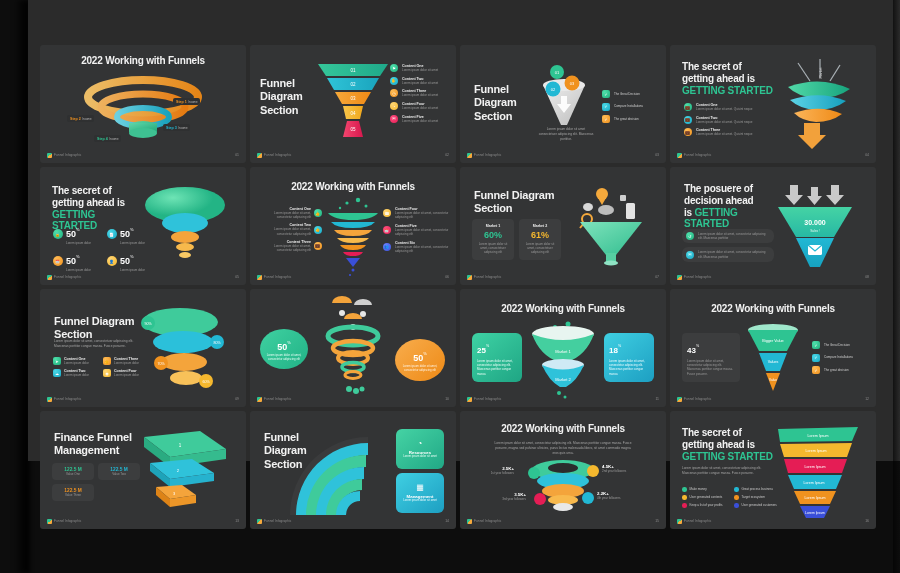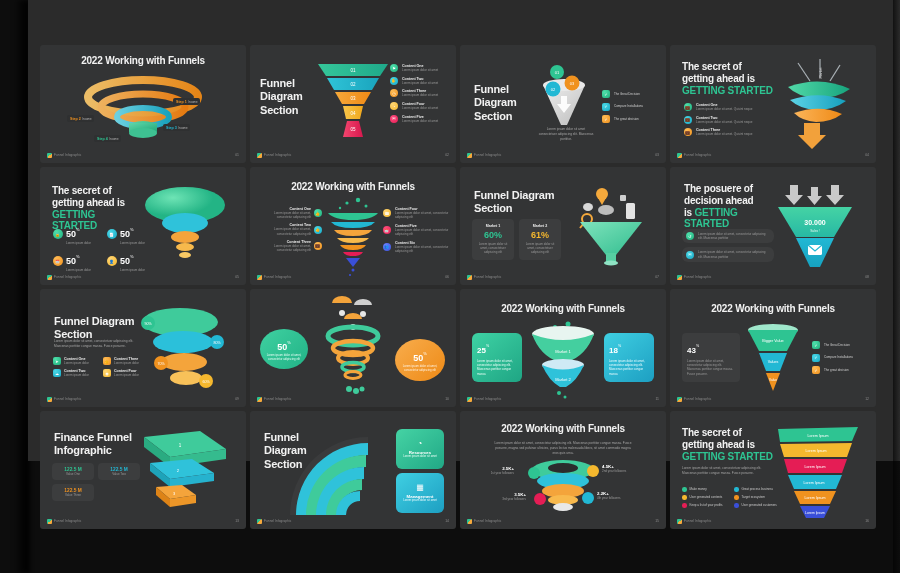--- a/index.html
+++ b/index.html
@@ -717,21 +717,21 @@
         <div class="footer">
           <span class="logo"></span>
           <span class="ftxt">Funnel Infographic</span>
           <span class="pnum">12</span>
         </div>
       </div>
     </div>
 
     <div class="slide">
       <div class="slide-inner">
-        <div style="position:absolute;left:14px;top:20px;width:80px;" class="t-sec">Finance Funnel Infographic</div>
+        <div style="position:absolute;left:14px;top:20px;width:80px;" class="t-sec">Finance Funnel Management</div>
         <svg viewBox="0 0 206 118" style="position:absolute;inset:0">
           <polygon points="104,26 160,20 186,38 130,46" fill="#3fcb9b"></polygon>
           <polygon points="104,26 130,46 130,56 104,36" fill="#2aab81"></polygon>
           <polygon points="130,46 186,38 186,48 130,56" fill="#35bb8e"></polygon>
           <polygon points="110,52 152,48 174,62 130,68" fill="#2fc2da"></polygon>
           <polygon points="110,52 130,68 130,76 110,60" fill="#1ea3b9"></polygon>
           <polygon points="130,68 174,62 174,70 130,76" fill="#26b2ce"></polygon>
           <polygon points="116,76 142,74 156,84 130,88" fill="#f4a43b"></polygon>
           <polygon points="116,76 130,88 130,96 116,84" fill="#dd8317"></polygon>
           <polygon points="130,88 156,84 156,92 130,96" fill="#ec9628"></polygon>

